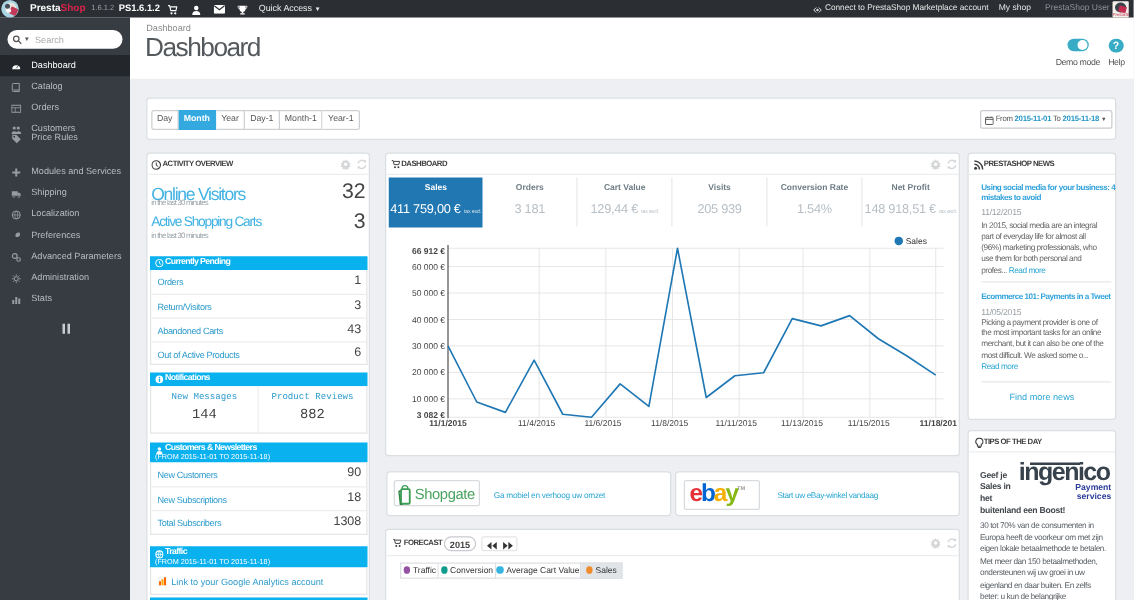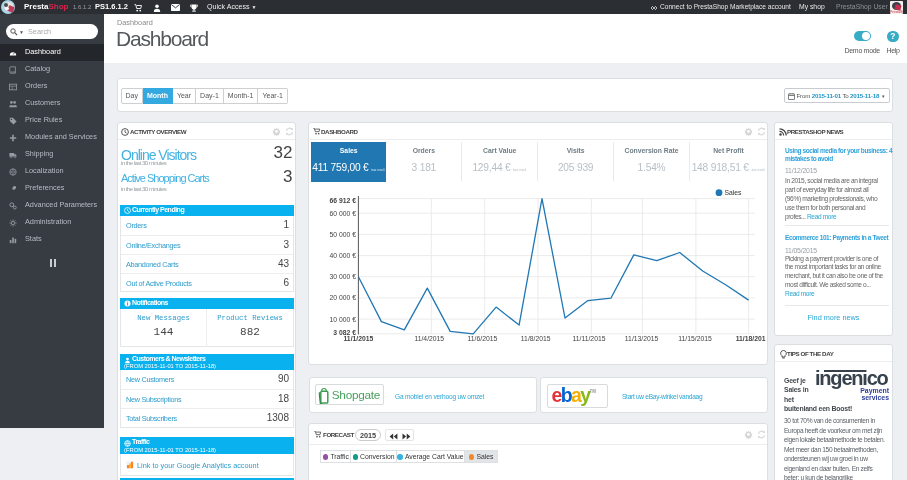--- a/index.html
+++ b/index.html
@@ -3,21 +3,21 @@
 <meta charset="utf-8">
 <style>
 * { margin:0; padding:0; box-sizing:border-box; }
 html,body { width:907px; height:480px; overflow:hidden; }
 body { font-family:"Liberation Sans", sans-serif; background:#edeff2; position:relative; }
 .abs { position:absolute; }
 
 #topbar { position:absolute; left:0; top:0; width:907px; height:14px; background:#2b2e33; color:#fff; z-index:10; }
 #topbar .t { position:absolute; font-size:8px; line-height:14px; white-space:nowrap; }
 
-#sidebar { position:absolute; left:0; top:14px; width:104px; height:414px; background:#373c43; }
+#sidebar { position:absolute; left:0; top:14px; width:104px; height:466px; background:#373c43; }
 #search { position:absolute; left:6px; top:10px; width:92px; height:15px; background:#fff; border-radius:8px; }
 .mitem { position:absolute; left:0; width:104px; height:16.8px; color:#b6bcc3; font-size:7.3px; line-height:16.8px; }
 .mitem .lab { position:absolute; left:25px; top:0; }
 .mitem .ic { position:absolute; left:9px; top:4.5px; width:8px; height:8px; opacity:.75; }
 .mitem.active { background:#23262b; color:#fff; }
 .mitem.active .ic { opacity:1; }
 
 #header { position:absolute; left:104px; top:14px; width:803px; height:49px; background:#fff; }
 #crumb { position:absolute; left:13px; top:4px; font-size:7.3px; color:#8a8a8a; }
 #ptitle { position:absolute; left:12px; top:12.5px; font-size:21px; letter-spacing:-1.2px; color:#54595e; }
@@ -131,21 +131,21 @@
       <span class="lab">Orders</span>
     </div>
   <div class="mitem" style="top:81px;">
       <svg class="ic" viewBox="0 0 10 10">
         <circle cx="3" cy="3" r="1.6" fill="#b6bcc3"></circle>
         <circle cx="7" cy="3" r="1.6" fill="#b6bcc3"></circle>
         <path d="M0.3 9 a2.7 2.7 0 0 1 5.4 0 z M4.6 9 a2.7 2.7 0 0 1 5.4 0 z" fill="#b6bcc3"></path>
       </svg>
       <span class="lab">Customers</span>
     </div>
-  <div class="mitem" style="top:98px;text-align:right;">
+  <div class="mitem" style="top:88px;text-align:right;">
       <svg class="ic" viewBox="0 0 10 10">
         <path d="M1 1 h4 l4.5 4.5 -4 4 L1 5 z" fill="#b6bcc3"></path>
         <circle cx="3" cy="3" r="0.9" fill="#373c43"></circle>
       </svg>
       <span class="lab">Price Rules</span>
     </div>
   <div class="mitem" style="top:115px;padding-left:28px;">
       <svg class="ic" viewBox="0 0 10 10">
         <path d="M1 4 h3 v-3 h2 v3 h3 v2 h-3 v3 h-2 v-3 h-3 z" fill="#b6bcc3"></path>
       </svg>
@@ -262,21 +262,21 @@
         <path d="M4 2 v2.2 l1.6 1" stroke="#fff" stroke-width="0.8" fill="none"></path>
       </svg>
     <span class="bt" style="top:1.5px;">Currently Pending</span>
   </div>
   <div class="ltable" style="top:92.9px; height:76px;">
     <div class="lrow">
         <a>Orders</a>
         <span class="val">1</span>
       </div>
     <div class="lrow">
-        <a>Online/Exchanges</a>
+        <a>Return/Visitors</a>
         <span class="val">3</span>
       </div>
     <div class="lrow">
         <a>Abandoned Carts</a>
         <span class="val">43</span>
       </div>
     <div class="lrow">
         <a>Out of Active Products</a>
         <span class="val">6</span>
       </div>

